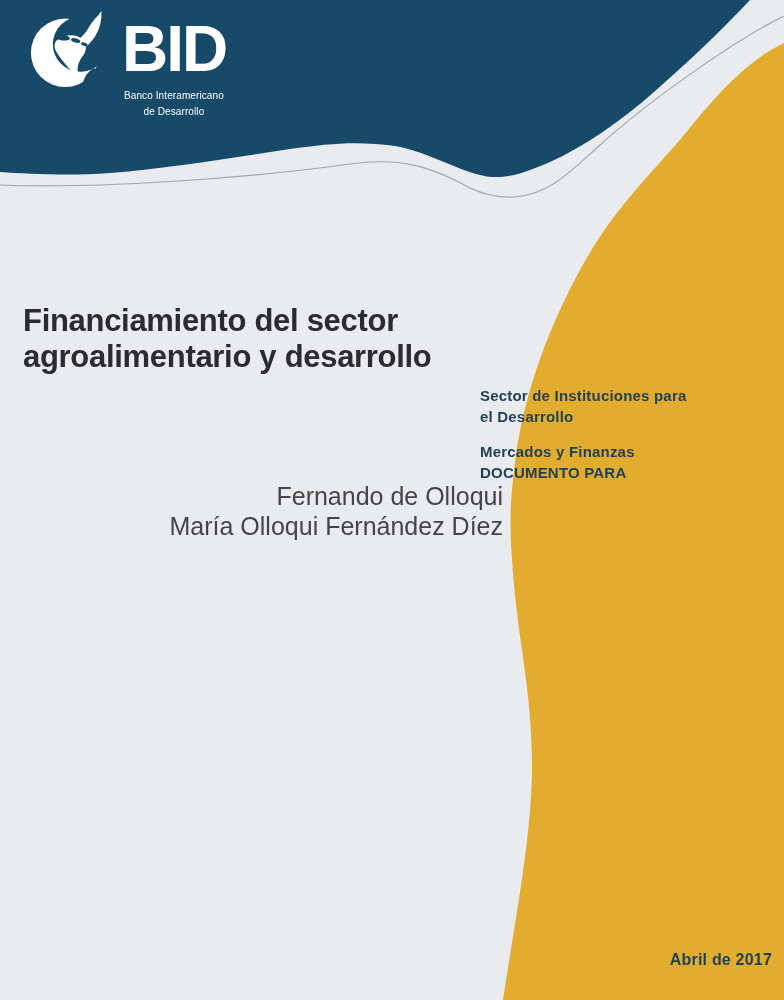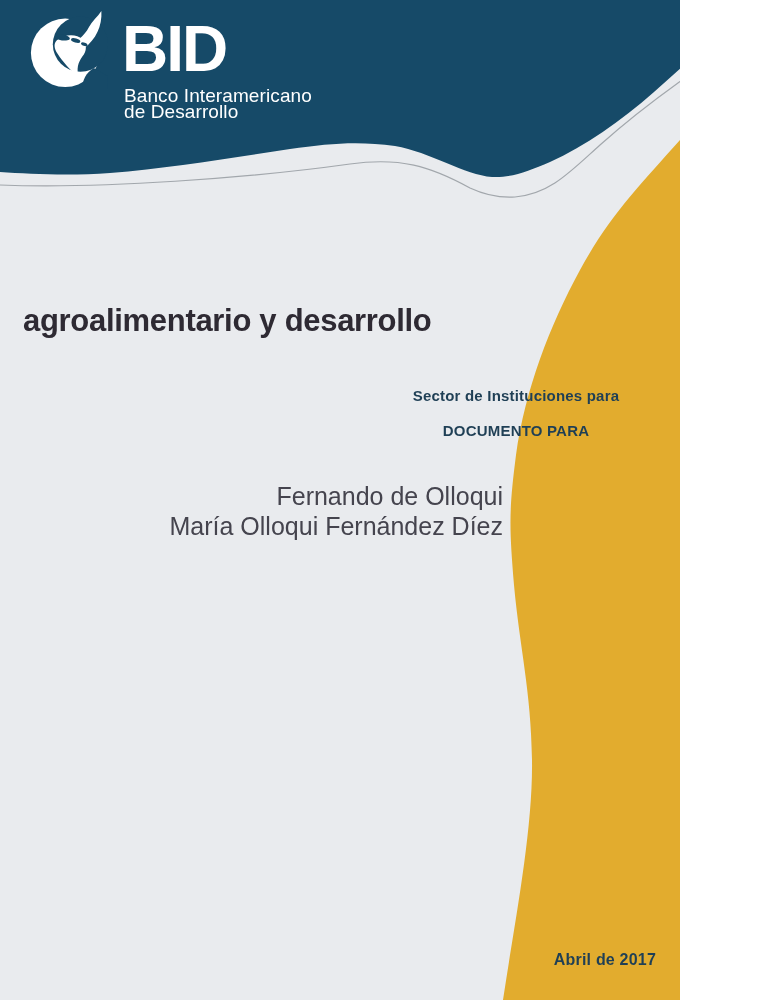--- a/index.html
+++ b/index.html
@@ -3,52 +3,52 @@
 <meta charset="utf-8">
 <style>
   :root{
     --navy:#164a68; --gold:#e2ac2e; --bg:#e9ebee;
     --title-text:#2e2a33; --author-text:#45444e; --label-text:#1f3f55;
     --line:#a2a7ac; --logo-text:#ffffff;
   }
   *{margin:0;padding:0;box-sizing:border-box;}
   html,body{width:784px;height:1000px;}
   body{font-family:"Liberation Sans",sans-serif;background:#fff;}
-  .page{position:relative;width:680px;height:1000px;overflow:hidden;background:var(--bg);}
+  .page{position:relative;width:784px;height:1000px;overflow:hidden;background:var(--bg);}
   .bg-art{position:absolute;left:0;top:0;width:784px;height:1000px;display:block;}
   .f-gold{fill:var(--gold);}
   .f-navy{fill:var(--navy);}
   .f-white{fill:#ffffff;}
   .s-line{fill:none;stroke:var(--line);stroke-width:1.2px;}
 
   .logo{position:absolute;left:30px;top:9px;width:330px;height:110px;}
   .logo-icon{position:absolute;left:0;top:0;width:78px;height:80px;}
   .wordmark{position:absolute;left:92px;top:8px;font-size:64px;font-weight:700;
             letter-spacing:-2px;color:var(--logo-text);line-height:64px;}
-  .tagline{position:absolute;left:94px;top:79px;font-size:19px;line-height:15.5px;
-           color:var(--logo-text);letter-spacing:0.1px;}
+  .tagline{position:absolute;left:94px;top:79px;font-size:10px;line-height:15.5px;
+           color:var(--logo-text);letter-spacing:0.1px;text-align:center;}
   .tagline span{display:block;}
 
   .doc-title{position:absolute;left:23px;top:303px;width:520px;
              font-size:31px;line-height:36px;font-weight:700;color:var(--title-text);
              letter-spacing:-0.3px;}
   .doc-title span{display:block;}
 
   .authors{position:absolute;left:23px;top:481px;width:480px;
            font-size:25px;line-height:30px;font-weight:400;color:var(--author-text);}
   .authors span{display:block;text-align:right;}
 
-  .pub-info{position:absolute;right:24px;top:385px;width:280px;text-align:center;
+  .pub-info{position:absolute;right:24px;top:385px;width:280px;text-align:left;
             color:var(--label-text);font-weight:700;font-size:15px;line-height:21px;
             letter-spacing:0.2px;}
   .pub-block span{display:block;}
   .pub-block.division{margin-top:14px;}
   .pub-block.docnum{}
 
-  .pub-date{position:absolute;right:24px;top:951px;width:280px;text-align:right;
+  .pub-date{position:absolute;right:12px;top:951px;width:280px;text-align:right;
             color:var(--label-text);font-weight:700;font-size:16px;letter-spacing:0.2px;}
 </style>
 </head>
 <body>
 
 <div class="page">
 
   <svg class="bg-art" viewBox="0 0 784 1000" preserveAspectRatio="none" aria-hidden="true">
 
     <path class="f-gold" d="M784,43
@@ -92,33 +92,36 @@
       <path class="f-navy" d="M54,84 C54,74 58,67 66,62 L80,70 L80,84 Z"></path>
     </svg>
     <div class="wordmark">BID</div>
     <div class="tagline">
       <span>Banco Interamericano</span>
       <span>de Desarrollo</span>
     </div>
   </div>
 
   <h1 class="doc-title">
+    <span>Financiamiento del sector</span>
     <span>agroalimentario y desarrollo</span>
   </h1>
 
   <div class="authors">
     <span>Fernando de Olloqui</span>
     <span>María Olloqui Fernández Díez</span>
   </div>
 
   <div class="pub-info">
     <div class="pub-block sector">
       <span>Sector de Instituciones para</span>
+      <span>el Desarrollo</span>
     </div>
     <div class="pub-block division">
+      <span>Mercados y Finanzas</span>
     </div>
     <div class="pub-block docnum">
       <span>DOCUMENTO PARA</span>
     </div>
   </div>
 
   <div class="pub-date">Abril de 2017</div>
 
 </div>
 

